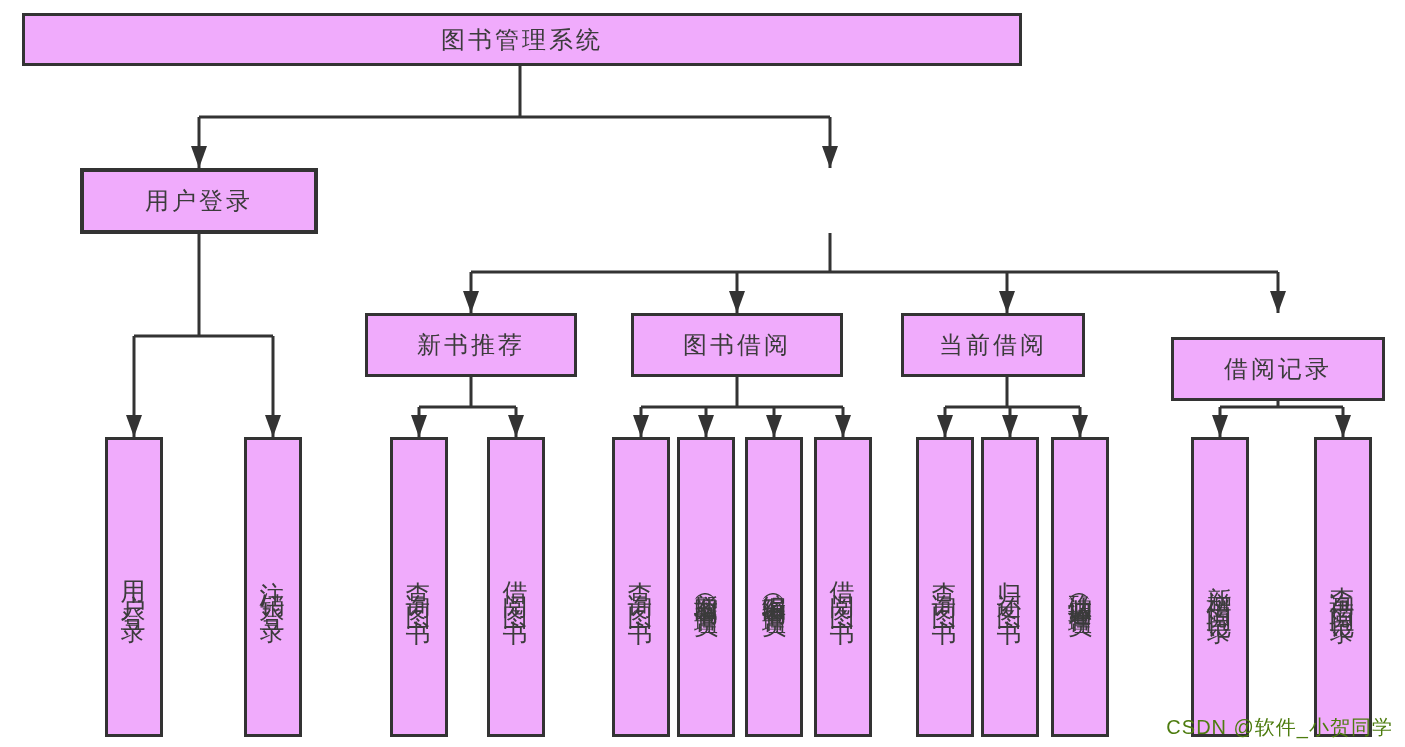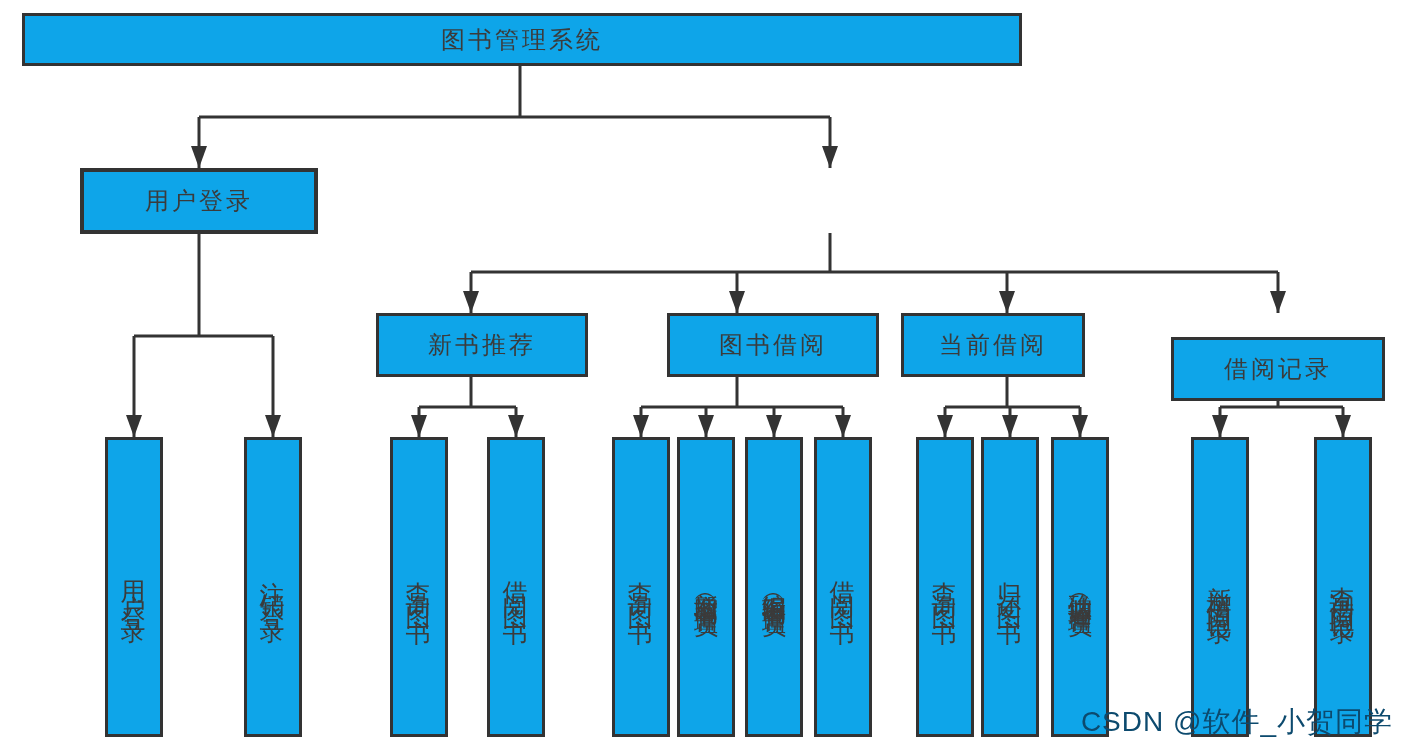--- a/index.html
+++ b/index.html
@@ -18,21 +18,21 @@
   }
   svg.connectors .ln {
     fill: none;
     stroke: #333333;
     stroke-width: 3;
   }
   .node {
     position: absolute;
     box-sizing: border-box;
     border: 3px solid #333333;
-    background: #0ea5e9;
+    background: #f0abfc;
     display: flex;
     align-items: center;
     justify-content: center;
     color: #3b3b3b;
     font-size: 24px;
     letter-spacing: 3px;
     white-space: nowrap;
   }
   .node.lv2 { border-width: 4px; }
   .node.leaf {
@@ -47,23 +47,23 @@
     font-size: 25px;
     letter-spacing: 8px;
   }
   .node.leaf.ls4 span { letter-spacing: 13px; }
   .node.leaf.ls6 span { letter-spacing: 7px; }
   .node.leaf.ls9 span { letter-spacing: 3px; font-size: 24px; }
   .watermark {
     position: absolute;
     right: 12px;
     bottom: 6px;
-    font-size: 28px;
+    font-size: 20px;
     letter-spacing: 1px;
-    color: #0c4a6e;
+    color: #4d7c0f;
   }
 </style>
 </head>
 <body>
 
 <div class="stage">
 
   <svg class="connectors" viewBox="0 0 1405 747" aria-hidden="true">
     <defs>
       <marker id="ah" markerUnits="userSpaceOnUse" markerWidth="24" markerHeight="18" refX="22" refY="8" orient="auto">
@@ -102,22 +102,22 @@
 
     <path class="ln" d="M1278 377 V407 M1220 407 H1343"></path>
     <line class="ln" x1="1220" y1="407" x2="1220" y2="437" marker-end="url(#ah)"></line>
     <line class="ln" x1="1343" y1="407" x2="1343" y2="437" marker-end="url(#ah)"></line>
   </svg>
 
   <div class="node" style="left:22px; top:13px; width:1000px; height:53px;">图书管理系统</div>
 
   <div class="node lv2" style="left:80px; top:168px; width:238px; height:66px;">用户登录</div>
 
-  <div class="node" style="left:376px; top:313px; width:212px; height:64px;">新书推荐</div>
-  <div class="node" style="left:631px; top:313px; width:212px; height:64px;margin-left:36px;">图书借阅</div>
+  <div class="node" style="left:365px; top:313px; width:212px; height:64px;">新书推荐</div>
+  <div class="node" style="left:631px; top:313px; width:212px; height:64px;">图书借阅</div>
   <div class="node" style="left:901px; top:313px; width:184px; height:64px;">当前借阅</div>
   <div class="node" style="left:1171px; top:313px; width:214px; height:64px;margin-top:24px;">借阅记录</div>
 
   <div class="node leaf ls4" style="left:105px;">
     <span>用户登录</span>
   </div>
   <div class="node leaf ls4" style="left:244px;">
     <span>注销登录</span>
   </div>
 

